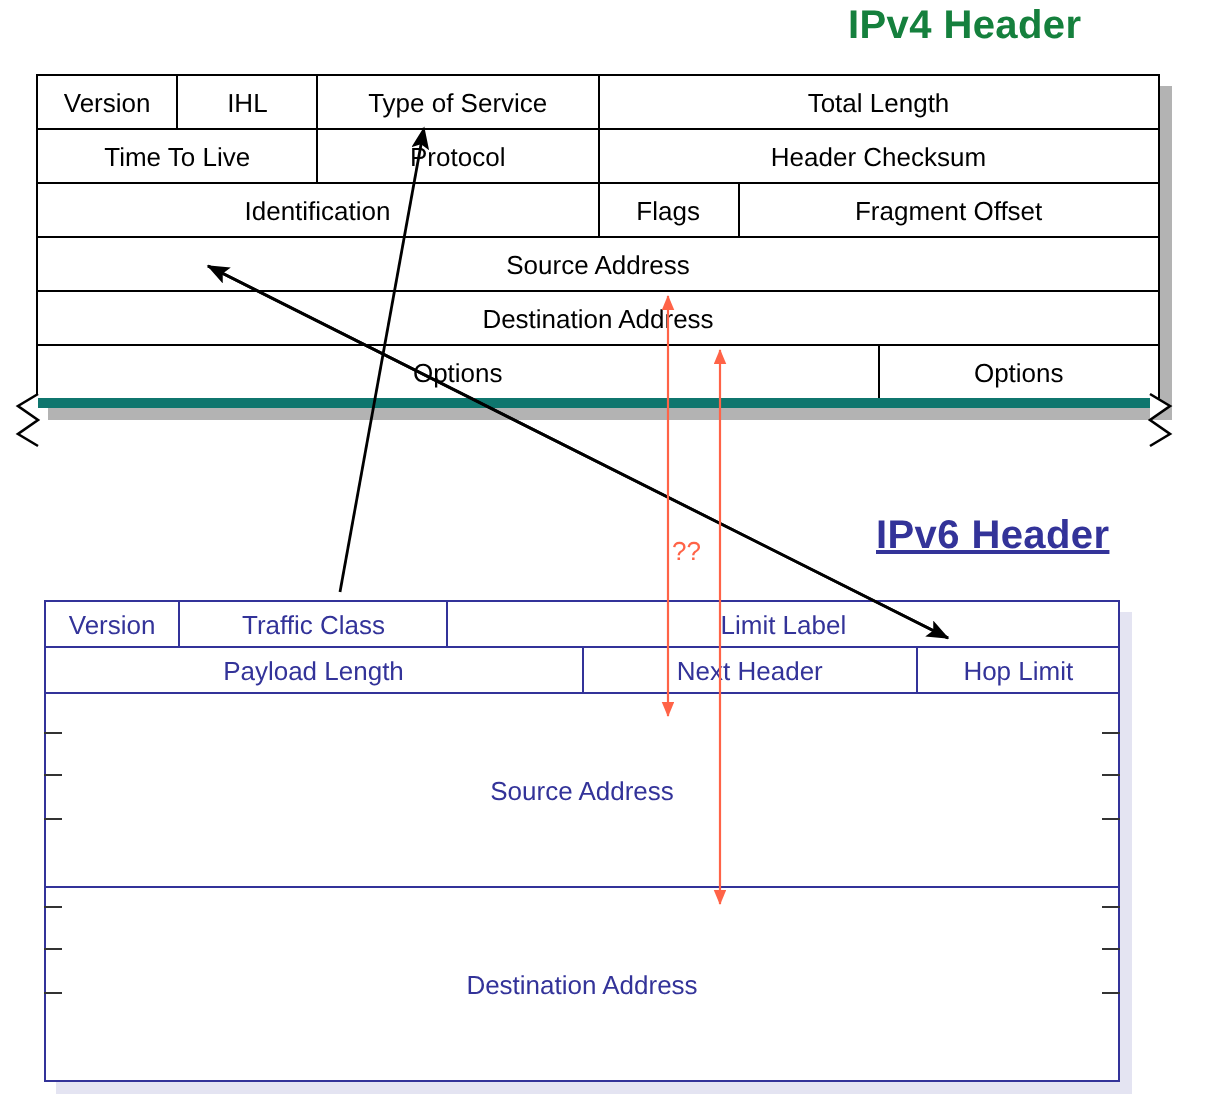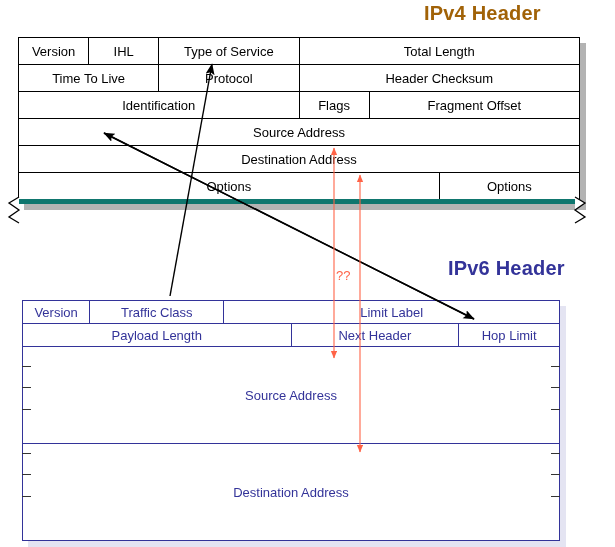--- a/index.html
+++ b/index.html
@@ -26,26 +26,27 @@
   .title {
     position: absolute;
     font-weight: bold;
     font-size: 20px;
     letter-spacing: 0.2px;
     white-space: nowrap;
   }
   #ipv4-title {
     left: 424px;
     top: 2px;
-    color: #a16207;
+    color: #15803d;
   }
   #ipv6-title {
-    left: 448px;
+    left: 438px;
     top: 257px;
     color: #333399;
+    text-decoration: underline;
   }
 
   
   #ipv4-table {
     position: absolute;
     left: 18px;
     top: 37px;
     width: 562px;
     border-collapse: collapse;
     table-layout: fixed;

